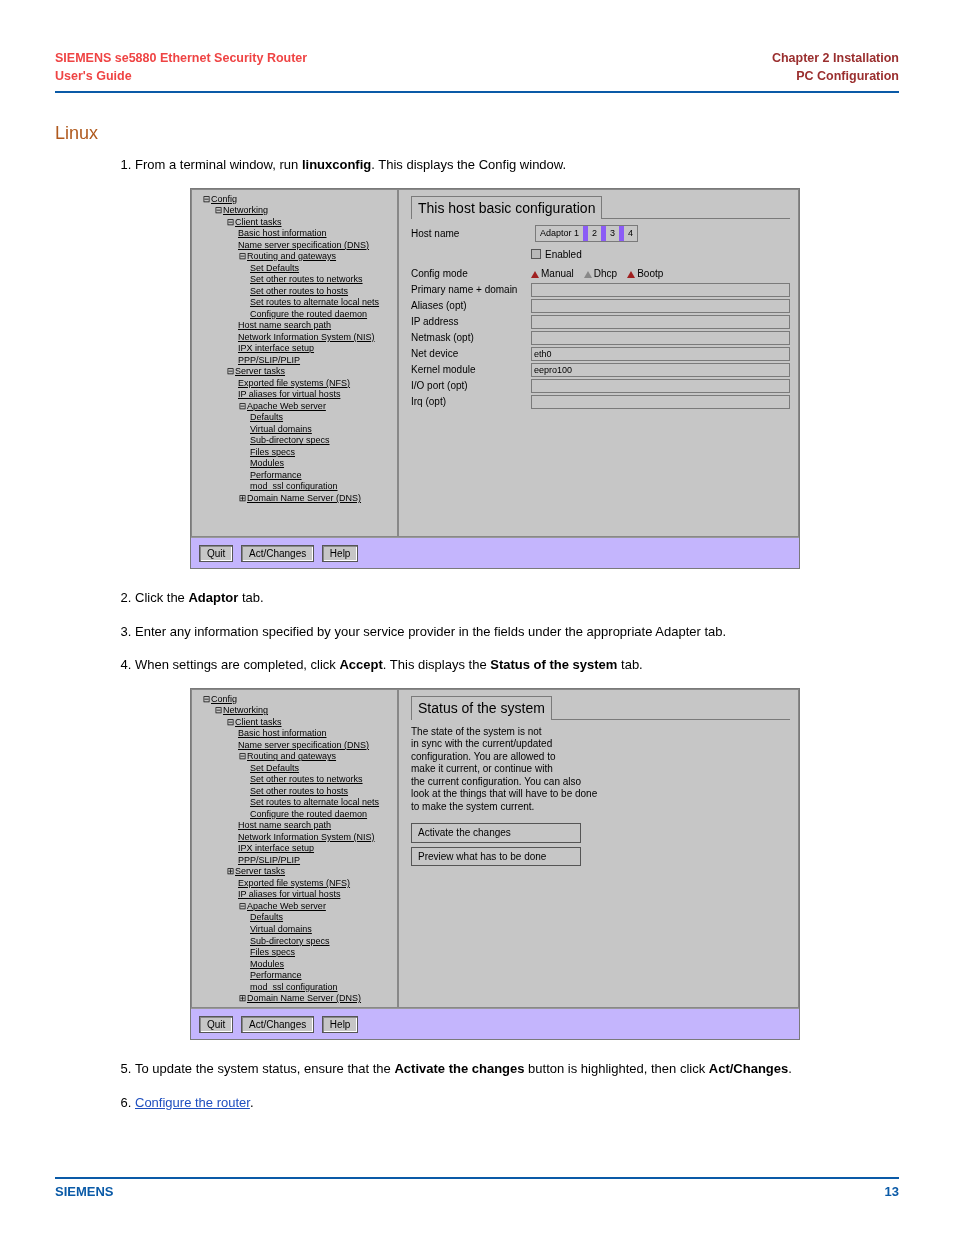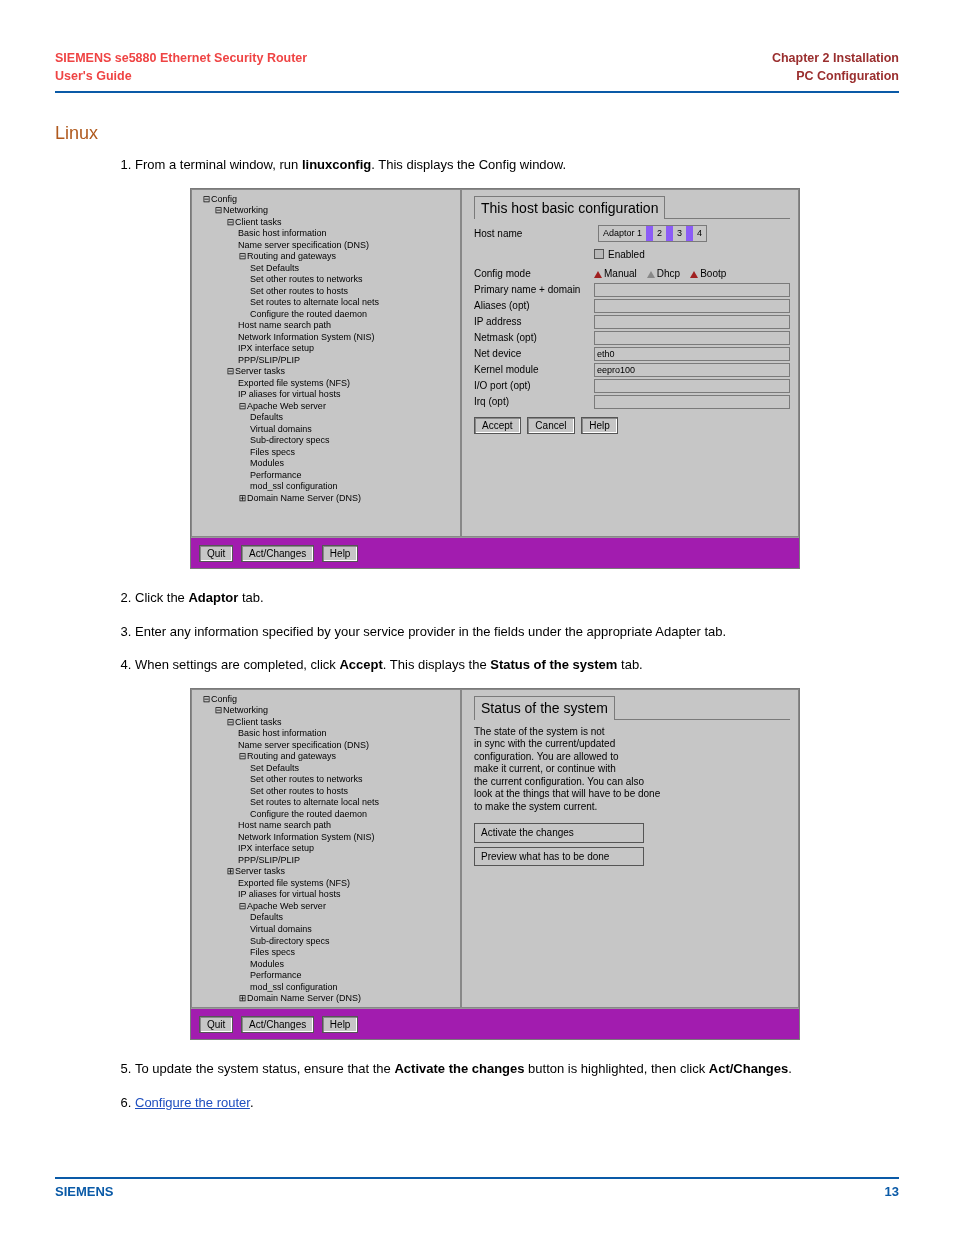--- a/index.html
+++ b/index.html
@@ -31,28 +31,29 @@
   
   .shot {
     margin: 14px 0 20px 55px;
     background: #c6c6c6;
     border: 1px solid #7a7a7a;
     position: relative;
     font-family: Arial, sans-serif;
   }
   .shot-inner { display: flex; position: relative; }
   .tree-pane {
-    width: 270px;
+    width: 207px;
     background: #c6c6c6;
     border: 1px solid #888;
     padding: 4px 2px 2px 2px;
     font-size: 9px;
     line-height: 1.28;
     color: #000;
     min-height: 348px;
+    text-decoration: underline;
   }
   .shot2 .tree-pane { min-height: 305px; }
 
   .tree-pane .n { white-space: nowrap; }
   .ind1 { padding-left: 8px; }
   .ind2 { padding-left: 20px; }
   .ind3 { padding-left: 32px; }
   .ind4 { padding-left: 44px; }
   .sym { display:inline-block; width:9px; text-align:center; }
 
@@ -76,21 +77,21 @@
   .tab-row { border-bottom: 1px solid #7a7a7a; margin-bottom: 6px; }
   .msg { font-size: 10px; line-height: 1.25; margin: 6px 0 10px 0; }
 
   .field-row { display: flex; align-items: center; margin: 2px 0; font-size: 10px; }
   .field-label { width: 120px; }
   .field-input {
     flex: 1; border: 1px solid #7a7a7a; background:#c6c6c6; height:14px; font-size:9px; padding:0 2px;
     display:flex; align-items:center;
   }
   .mini-tabs { display:inline-flex; border:1px solid #7a7a7a; margin-left:4px;}
-  .mini-tab { border-right:7px solid #8b5cf6; padding:1px 4px; font-size:9px; }
+  .mini-tab { border-right:5px solid #8b5cf6; padding:1px 4px; font-size:9px; }
   .mini-tab.last{border-right:none;}
   .mini-tab.front{ background:#c6c6c6; }
 
   .chk { display:inline-block; width:10px; height:10px; border:1px solid #555; background:#b8b8b8; vertical-align:middle; margin-right:4px;}
   .radio { display:inline-block; width:0; height:0; border-left:4px solid transparent; border-right:4px solid transparent; vertical-align:middle; margin-right:2px;}
   .radio.sel { border-bottom:7px solid #a02020; }
   .radio.un  { border-bottom:7px solid #888; }
 
   .btn {
     display: inline-block;
@@ -100,21 +101,21 @@
     font-size: 10px;
     margin-right: 4px;
     box-shadow: 1px 1px 0 #888 inset, -1px -1px 0 #fff inset;
   }
 
   .btn-row { margin-top: 8px; }
 
   .bottom-buttons {
     border-top: 1px solid #999;
     padding: 6px 8px;
-    background:#a21caf;
+    background:#c4b5fd;
   }
 
   
   .status-box { margin: 8px 0 6px 0; }
   .status-btn {
     display:block; width:170px; border:1px solid #555; background:#c6c6c6;
     padding:2px 6px; font-size:10px; margin:4px 0;
   }
 
   
@@ -238,25 +239,20 @@
             </div>
           <div class="field-row">
               <span class="field-label">I/O port (opt)</span>
               <span class="field-input"></span>
             </div>
           <div class="field-row">
               <span class="field-label">Irq (opt)</span>
               <span class="field-input"></span>
             </div>
 
-          <div class="btn-row">
-            <span class="btn">Accept</span>
-            <span class="btn">Cancel</span>
-            <span class="btn">Help</span>
-          </div>
         </div>
       </div>
       <div class="bottom-buttons">
         <span class="btn">Quit</span>
         <span class="btn">Act/Changes</span>
         <span class="btn">Help</span>
       </div>
     </div>
   </li>
 

